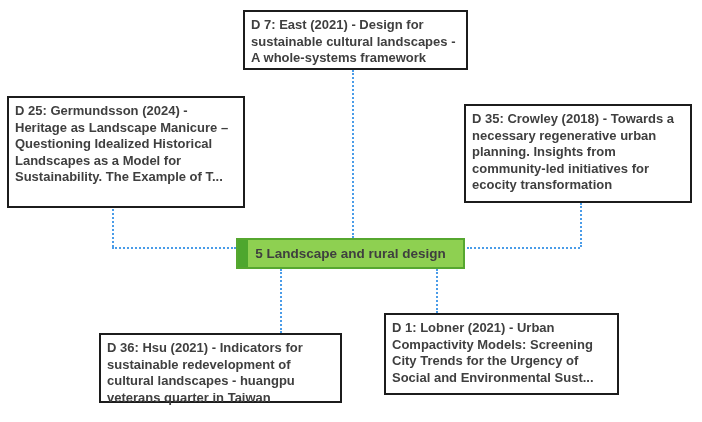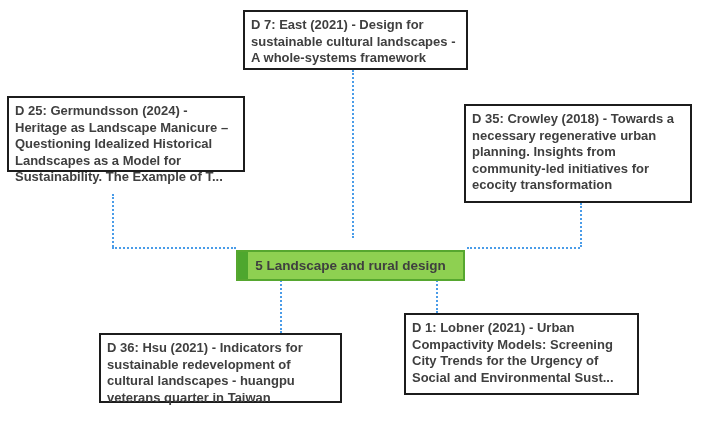--- a/index.html
+++ b/index.html
@@ -26,28 +26,28 @@
     color:var(--text-dark);
     font-weight:700;
     font-size:13px;
     line-height:16.5px;
     padding:5px 6px;
     box-sizing:border-box;
     cursor:pointer;
   }
   .doc-box span{display:block;}
   #box-d7 {left:243px;top:10px; width:225px;height:60px;}
-  #box-d25{left:7px;  top:96px; width:238px;height:76px;}
+  #box-d25{left:7px;  top:96px; width:238px;height:112px;}
   #box-d35{left:464px;top:104px;width:228px;height:99px;}
   #box-d36{left:99px; top:333px;width:243px;height:70px;}
-  #box-d1 {left:404px;top:313px;width:235px;height:82px;}
+  #box-d1 {left:384px;top:313px;width:235px;height:82px;}
 
   .center-node{
     position:absolute;
-    left:236px;top:250px;width:229px;height:31px;
+    left:236px;top:238px;width:229px;height:31px;
     background:var(--node-fill-green);
     border:2px solid var(--node-border-green);
     box-sizing:border-box;
     display:flex;align-items:center;justify-content:center;
     cursor:pointer;
   }
   .center-strip{
     position:absolute;left:0;top:0;bottom:0;width:10px;
     background:var(--node-strip-green);
   }

